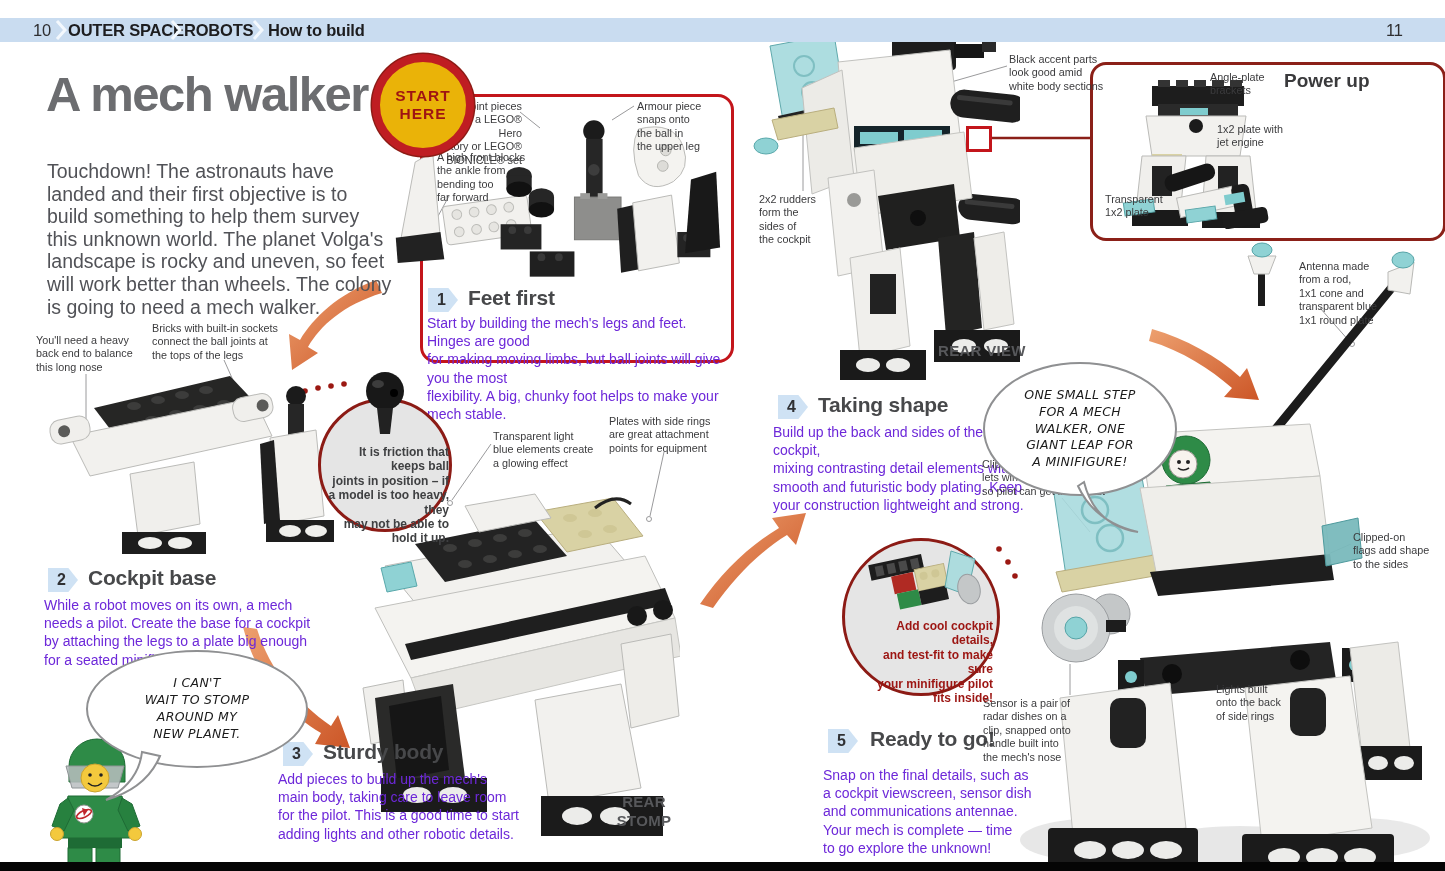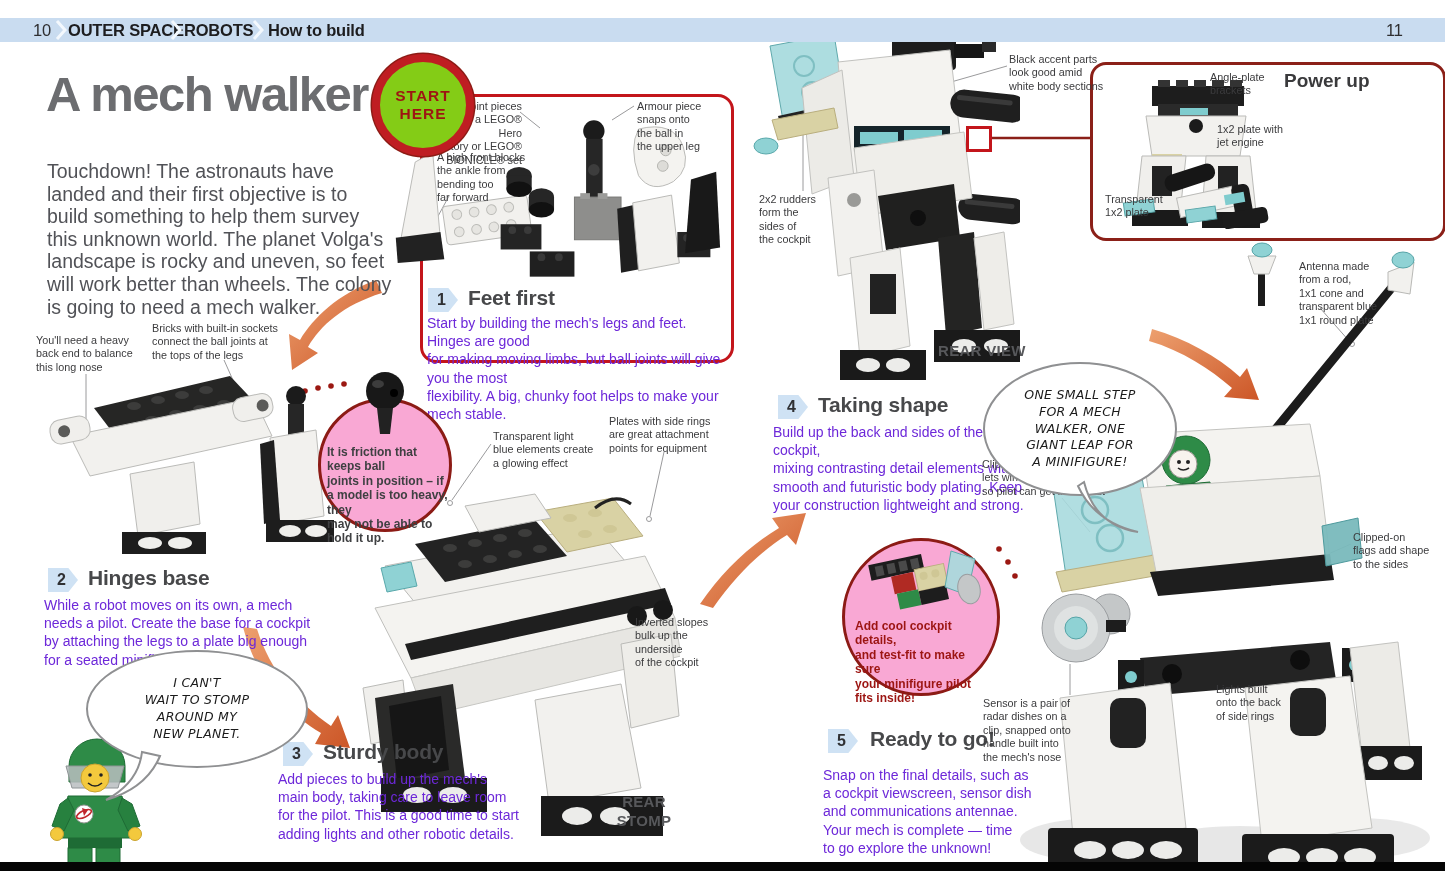--- a/index.html
+++ b/index.html
@@ -13,37 +13,37 @@
   .csep{position:absolute;top:18px;z-index:6;}
   
   #title{position:absolute;left:46px;top:66px;font-size:49px;font-weight:bold;color:#6c6d70;
          letter-spacing:-1.5px;z-index:3;}
   #intro{position:absolute;left:47px;top:148px;width:345px;font-size:19.5px;line-height:1.16;
          color:#515257;white-space:pre-line;z-index:3;margin-top:12px;}
   
   #frame1{position:absolute;left:420px;top:94px;width:308px;height:263px;border:3.5px solid #c3151b;
           border-radius:16px;z-index:1;}
   #startbadge{position:absolute;left:372px;top:54px;width:86px;height:86px;border-radius:50%;
-          background:#84cc16;border:8px solid #bf1d22;box-shadow:0 0 0 1.5px #8c1b15;z-index:4;
+          background:#eab308;border:8px solid #bf1d22;box-shadow:0 0 0 1.5px #8c1b15;z-index:4;
           display:flex;align-items:center;justify-content:center;text-align:center;
           font-weight:bold;font-size:15.5px;line-height:1.15;letter-spacing:1px;color:#9e1413;white-space:pre-line;}
   
   .stepnum{position:absolute;width:30px;height:24px;background:#cfe2f4;
            clip-path:polygon(0 0,68% 0,100% 50%,68% 100%,0 100%);
            font-weight:bold;font-size:16px;line-height:24px;text-align:left;text-indent:9px;color:#2f3033;z-index:3;}
   .steptitle{position:absolute;font-weight:bold;font-size:21px;color:#47484a;letter-spacing:-0.2px;z-index:3;}
   .stepbody{position:absolute;font-size:14px;line-height:1.3;color:#6d28d9;white-space:pre-line;z-index:3;}
   
   .lbl{position:absolute;font-size:10.8px;line-height:1.24;color:#3b3b3d;white-space:pre-line;z-index:3;}
   .r{text-align:right;}
   .rearview{position:absolute;font-weight:bold;font-size:15px;line-height:1.25;color:#57585b;
             letter-spacing:.3px;white-space:pre-line;z-index:3;}
   
-  .rcircle{position:absolute;background:#f9a8d4;border:3px solid #8c1b15;border-radius:50%;z-index:3;
-           text-align:left;box-sizing:border-box;}
+  .rcircle{position:absolute;background:#e5e5e5;border:3px solid #8c1b15;border-radius:50%;z-index:3;
+           text-align:right;box-sizing:border-box;}
   #frictiontext{position:absolute;left:6px;top:44px;width:122px;font-weight:bold;font-size:12px;
            line-height:1.2;color:#3f4042;white-space:pre-line;}
   #detailstext{position:absolute;left:10px;top:78px;width:138px;font-weight:bold;font-size:12px;
            line-height:1.2;color:#9c1512;white-space:pre-line;}
   
   .bubble{position:absolute;background:#fff;border:2px solid #8f9092;border-radius:50%;
           display:flex;align-items:center;justify-content:center;text-align:center;
           font-family:"DejaVu Sans",sans-serif;font-style:italic;font-weight:normal;font-size:12.5px;
           line-height:1.35;letter-spacing:.3px;color:#1b1b1b;white-space:pre-line;z-index:3;padding:8px;box-sizing:border-box;}
   
@@ -438,21 +438,21 @@
       <rect x="72" y="133" width="24" height="6" fill="#1d5e2f"></rect>
   </svg>
 
   <div class="stepnum" style="left:428px;top:288px;">1</div>
   <div class="steptitle" style="left:468px;top:286px;">Feet first</div>
   <div class="stepbody" style="left:427px;top:314px;width:300px;">Start by building the mech's legs and feet. Hinges are good
 for making moving limbs, but ball joints will give you the most
 flexibility. A big, chunky foot helps to make your mech stable.</div>
 
   <div class="stepnum" style="left:48px;top:568px;">2</div>
-  <div class="steptitle" style="left:88px;top:566px;">Hinges base</div>
+  <div class="steptitle" style="left:88px;top:566px;">Cockpit base</div>
   <div class="stepbody" style="left:44px;top:596px;width:285px;">While a robot moves on its own, a mech
 needs a pilot. Create the base for a cockpit
 by attaching the legs to a plate big enough
 for a seated minifigure pilot.</div>
 
   <div class="stepnum" style="left:283px;top:742px;">3</div>
   <div class="steptitle" style="left:323px;top:740px;">Sturdy body</div>
   <div class="stepbody" style="left:278px;top:770px;width:265px;">Add pieces to build up the mech's
 main body, taking care to leave room
 for the pilot. This is a good time to start
@@ -490,24 +490,20 @@
   <div class="lbl" style="left:437px;top:151px;width:98px;">A high front blocks
 the ankle from
 bending too
 far forward</div>
   <div class="lbl" style="left:493px;top:430px;width:120px;">Transparent light
 blue elements create
 a glowing effect</div>
   <div class="lbl" style="left:609px;top:415px;width:122px;">Plates with side rings
 are great attachment
 points for equipment</div>
-  <div class="lbl" style="left:635px;top:616px;width:96px;">Inverted slopes
-bulk up the
-underside
-of the cockpit</div>
   <div class="lbl" style="left:1009px;top:53px;width:118px;">Black accent parts
 look good amid
 white body sections</div>
   <div class="lbl" style="left:759px;top:193px;width:66px;">2x2 rudders
 form the
 sides of
 the cockpit</div>
   <div class="lbl" style="left:1210px;top:71px;width:72px;">Angle-plate
 brackets</div>
   <div class="lbl" style="left:1217px;top:123px;width:80px;">1x2 plate with

